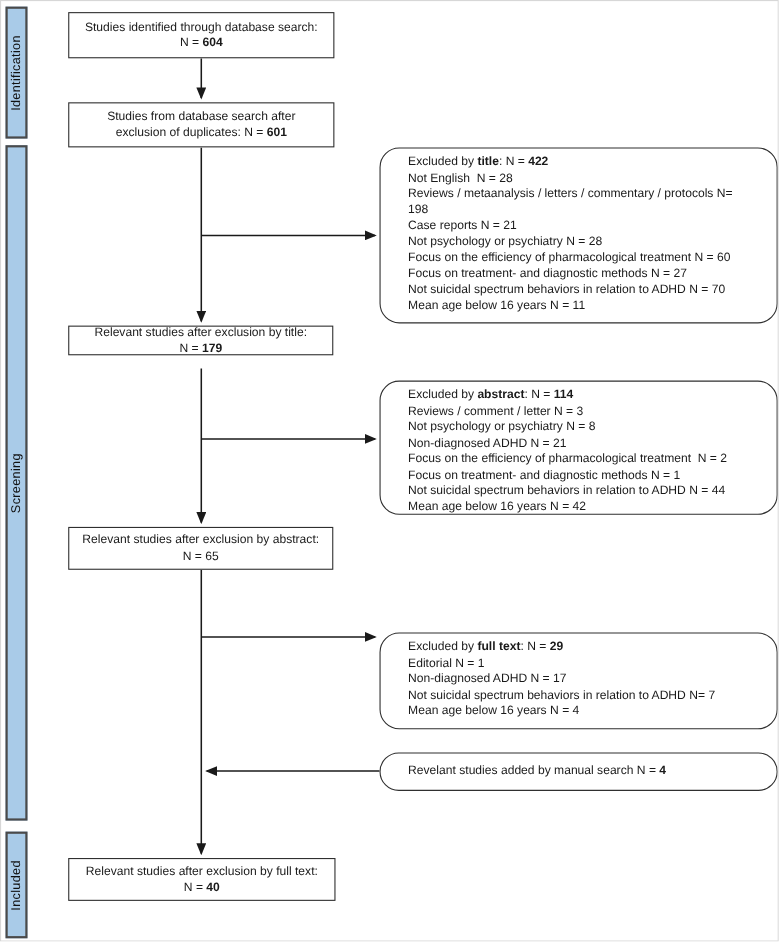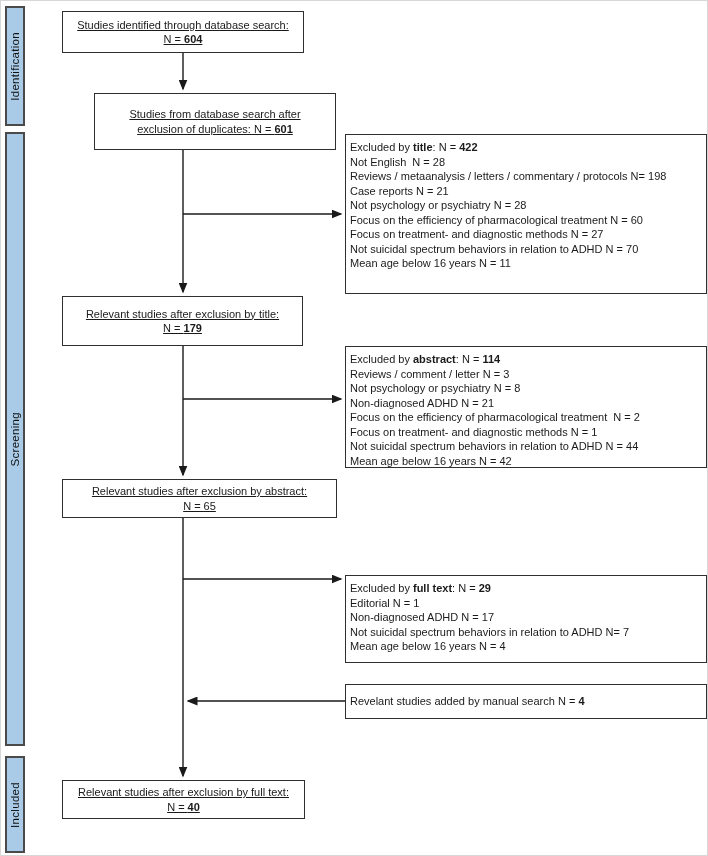--- a/index.html
+++ b/index.html
@@ -30,22 +30,22 @@
   }
   .flow-box{
     position:absolute;
     background:#ffffff;
     border:1px solid #2f2f2f;
     box-sizing:border-box;
     font-size:11px;
     line-height:14.5px;
     display:flex;flex-direction:column;justify-content:center;
   }
-  .flow-box.center{ text-align:center; padding:2px 6px;text-decoration:underline; }
-  .flow-box.left{ text-align:left; padding:5px 4px; justify-content:flex-start; }
+  .flow-box.center{ text-align:center; padding:2px 6px; }
+  .flow-box.left{ text-align:left; padding:5px 25px; justify-content:flex-start;border-radius:18px; }
   .flow-box .line{ white-space:pre-wrap; }
   .flow-box .line b, .flow-box .line .bold{ font-weight:bold; }
   #arrow-layer{ position:absolute; left:0; top:0; width:708px; height:856px; }
 </style>
 </head>
 <body>
 
 <div id="stage">
 
   <div class="sidebar-box" style="left:4px;top:5px;width:20px;height:120px;">
@@ -74,31 +74,31 @@
       <line x1="182" y1="578" x2="340" y2="578" marker-end="url(#ah)"></line>
       <line x1="344" y1="700" x2="187" y2="700" marker-end="url(#ah)"></line>
     </g>
   </svg>
 
   <div class="flow-box center" style="left:61px;top:10px;width:242px;height:42px;">
       <div class="line"><span>Studies identified through database search:</span></div>
       <div class="line"><span>N = </span><span class="bold">604</span></div>
     </div>
 
-  <div class="flow-box center" style="left:61px;top:92px;width:242px;height:57px;margin-left:32px;">
+  <div class="flow-box center" style="left:61px;top:92px;width:242px;height:41px;">
       <div class="line"><span>Studies from database search after</span></div>
       <div class="line"><span>exclusion of duplicates: N = </span><span class="bold">601</span></div>
     </div>
 
-  <div class="flow-box center" style="left:61px;top:295px;width:241px;height:50px;">
+  <div class="flow-box center" style="left:61px;top:295px;width:241px;height:27px;">
       <div class="line"><span>Relevant studies after exclusion by title:</span></div>
       <div class="line"><span>N = </span><span class="bold">179</span></div>
     </div>
 
-  <div class="flow-box center" style="left:61px;top:478px;width:275px;height:39px;">
+  <div class="flow-box center" style="left:61px;top:478px;width:241px;height:39px;">
       <div class="line"><span>Relevant studies after exclusion by abstract:</span></div>
       <div class="line"><span>N = 65</span></div>
     </div>
 
   <div class="flow-box center" style="left:61px;top:779px;width:243px;height:39px;">
       <div class="line"><span>Relevant studies after exclusion by full text:</span></div>
       <div class="line"><span>N = </span><span class="bold">40</span></div>
     </div>
 
   <div class="flow-box left" style="left:344px;top:133px;width:362px;height:160px;">

